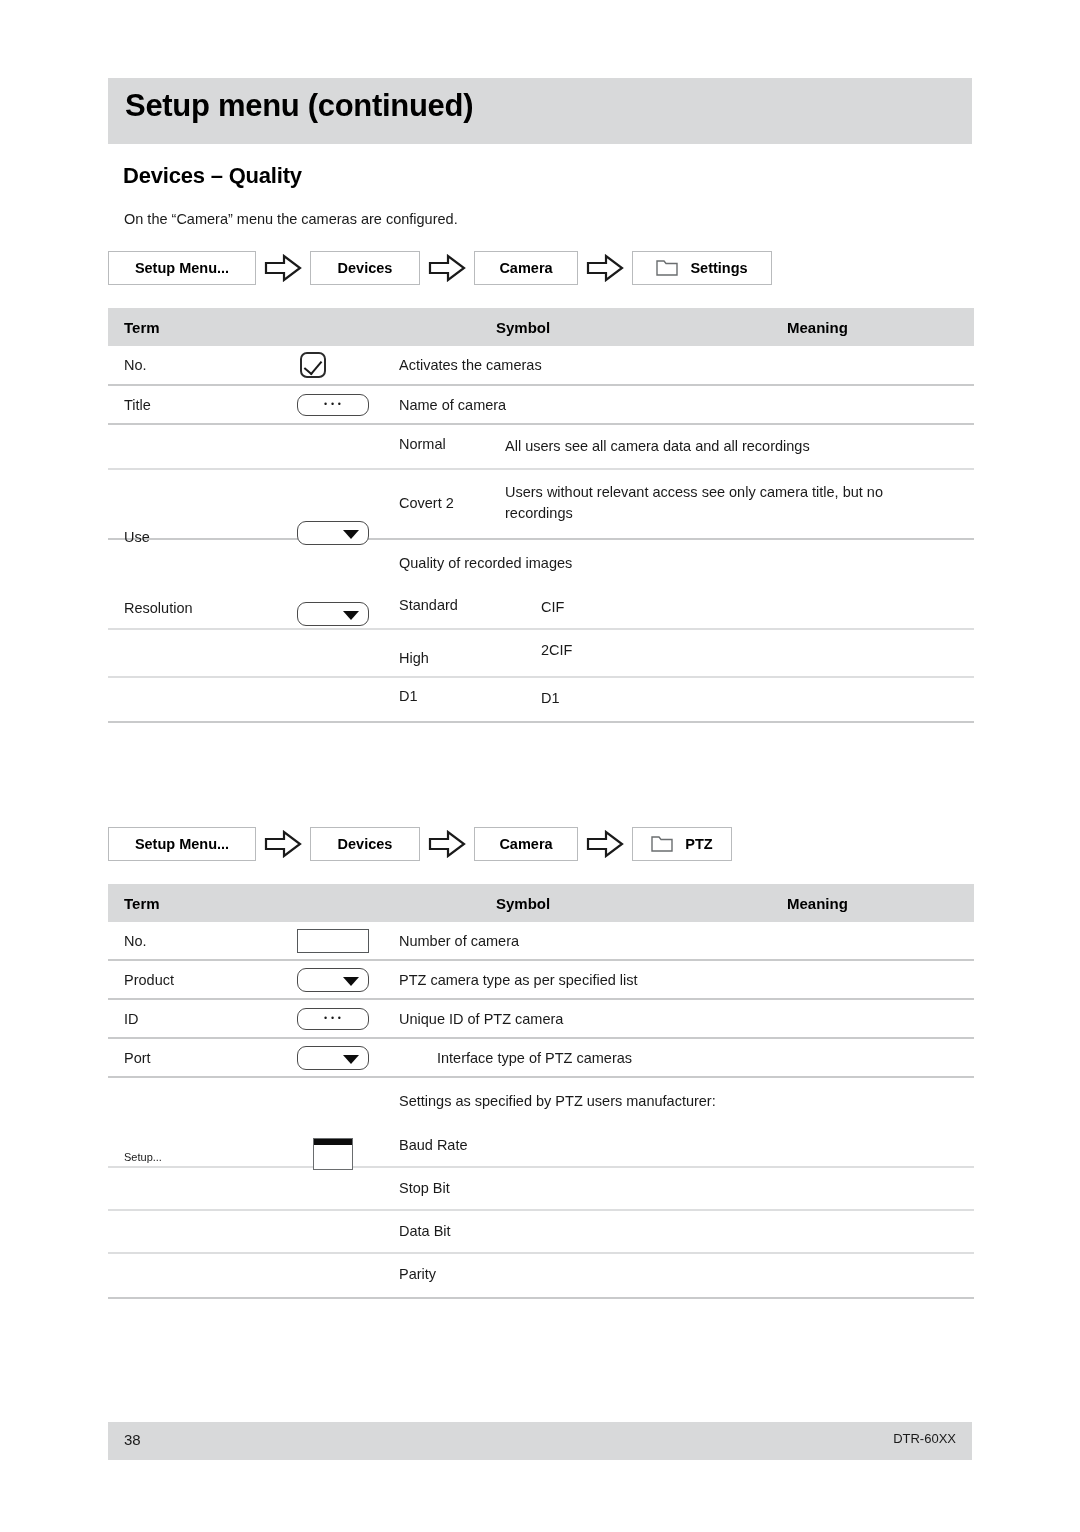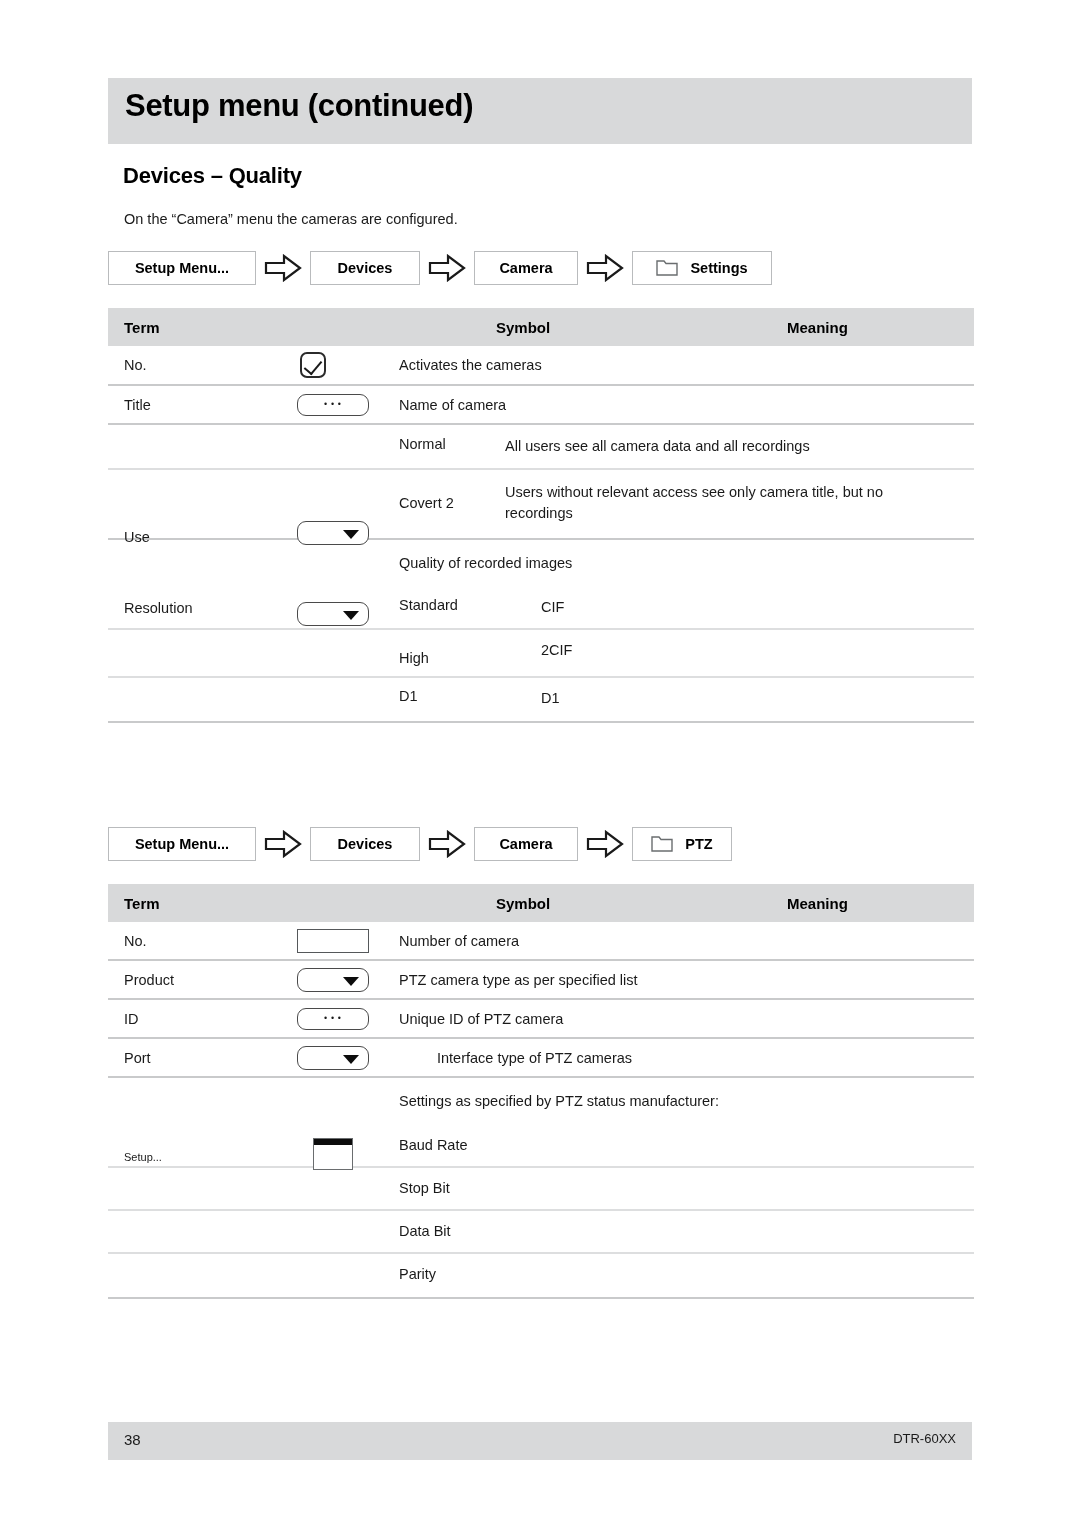--- a/index.html
+++ b/index.html
@@ -452,21 +452,21 @@
     </tr>
 
     <tr class="rule-bot">
       <td colspan="3" style="padding:0;">
         <div style="position:relative;">
           <span style="position:absolute;left:16px;top:73px;font-size:11px;">Setup...</span>
           <span style="position:absolute;left:205px;top:60px;" class="sym sym-window"></span>
           <table class="sub-wrap">
             <tbody>
                   <tr>
-              <td class="sub-desc" style="padding:13px 20px 13px 291px;">Settings as specified by PTZ status manufacturer:</td>
+              <td class="sub-desc" style="padding:13px 20px 13px 291px;">Settings as specified by PTZ users manufacturer:</td>
             </tr>
             <tr class="rule-thin">
               <td class="sub-desc" style="padding:10px 20px 10px 291px;">Baud Rate</td>
             </tr>
             <tr class="rule-thin">
               <td class="sub-desc" style="padding:10px 20px 10px 291px;">Stop Bit</td>
             </tr>
             <tr class="rule-thin">
               <td class="sub-desc" style="padding:10px 20px 10px 291px;">Data Bit</td>
             </tr>

